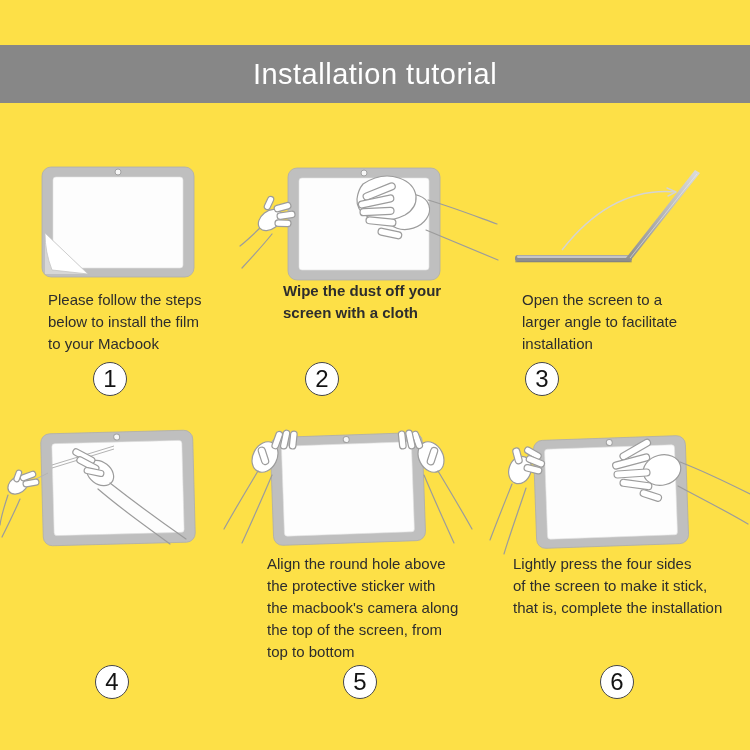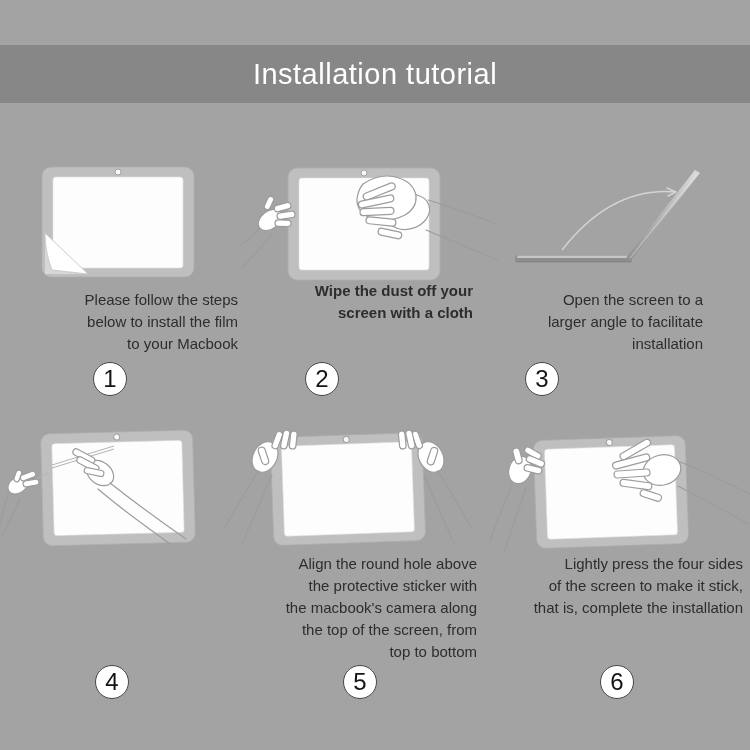--- a/index.html
+++ b/index.html
@@ -1,17 +1,17 @@
 <!DOCTYPE html>
 <html><head>
 <meta charset="utf-8">
 <style>
   html,body{margin:0;padding:0;background:#ffffff;}
-  #canvas{position:relative;width:750px;height:750px;background:#a3a3a3;overflow:hidden;
-          font-family:"Liberation Sans",sans-serif;text-align:right;}
+  #canvas{position:relative;width:750px;height:750px;background:#fde047;overflow:hidden;
+          font-family:"Liberation Sans",sans-serif;}
   .header{position:absolute;left:0;top:45px;width:750px;height:58px;background:#878787;
           display:flex;align-items:center;justify-content:center;}
   .header span{color:#ffffff;font-size:29px;letter-spacing:.5px;}
   .caption{position:absolute;font-size:15px;line-height:22px;color:#2d2d2d;white-space:pre-line;}
   .badge{position:absolute;width:34px;height:34px;border:1.5px solid #474747;border-radius:50%;
          display:flex;align-items:center;justify-content:center;font-size:24px;color:#141414;
          box-sizing:border-box;background:#ffffff;}
   svg.illu{position:absolute;overflow:visible;}
   .frame{fill:#bfbfbf;stroke:#adadad;stroke-width:0.8;}
   .screen{fill:#fdfdfd;stroke:#e2e2e2;stroke-width:0.6;}
@@ -169,21 +169,21 @@
       <path class="ink" d="M190,34 C216,44 240,56 260,66"></path>
       <path class="ink" d="M188,58 C214,72 238,84 258,96"></path>
     </g>
   </svg>
 
   <div class="caption" style="left:48px;top:289px;width:190px;">Please follow the steps
 below to install the film
 to your Macbook</div>
   <div class="caption" style="left:283px;top:280px;width:190px;font-weight:bold;">Wipe the dust off your
 screen with a cloth</div>
-  <div class="caption" style="left:503px;top:289px;width:200px;">Open the screen to a
+  <div class="caption" style="left:522px;top:289px;width:200px;">Open the screen to a
 larger angle to facilitate
 installation</div>
   <div class="caption" style="left:513px;top:553px;width:230px;">Lightly press the four sides
 of the screen to make it stick,
 that is, complete the installation</div>
   <div class="caption" style="left:267px;top:553px;width:210px;">Align the round hole above
 the protective sticker with
 the macbook's camera along
 the top of the screen, from
 top to bottom</div>

